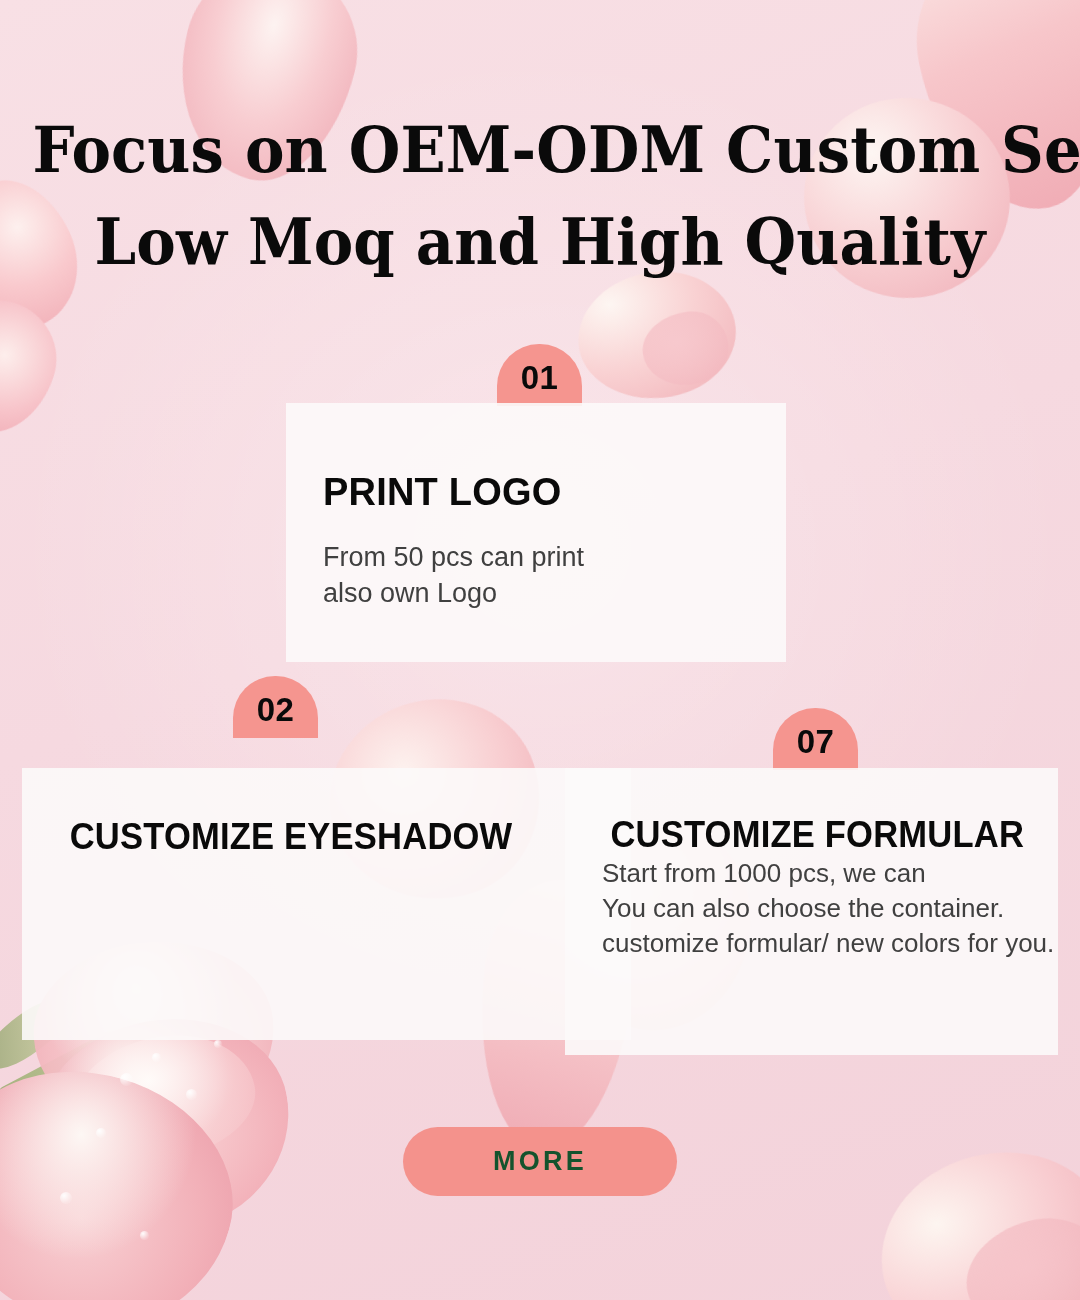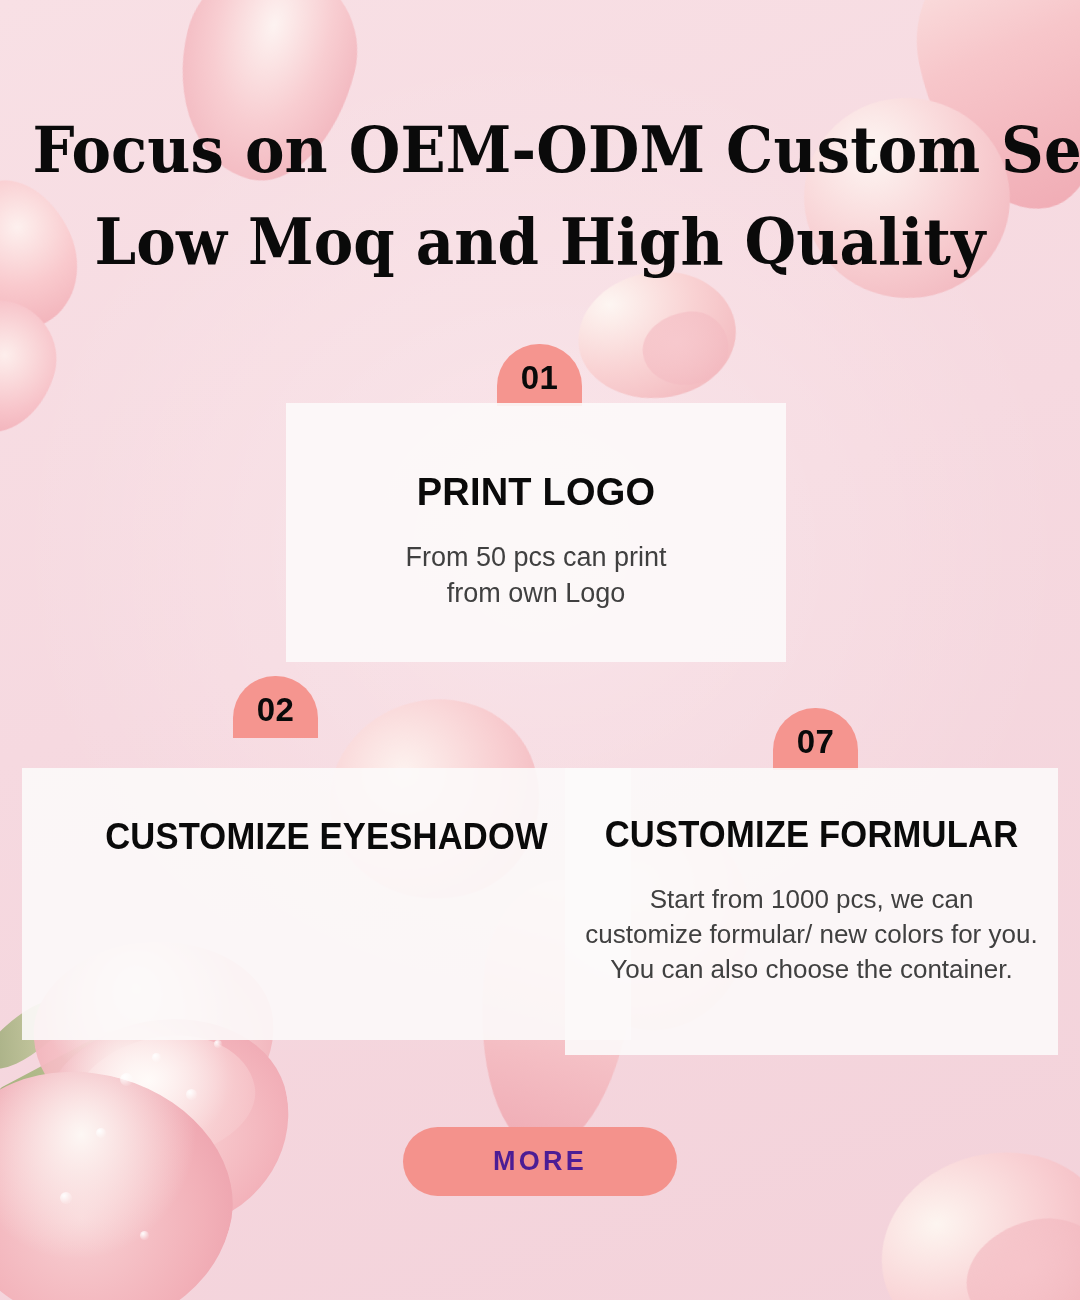--- a/index.html
+++ b/index.html
@@ -200,22 +200,22 @@
     padding-top:6px;
     letter-spacing:.5px;
   }
   .badge-1 { left:497px; top:344px; }
   .badge-2 { left:233px; top:676px; }
   .badge-3 { left:773px; top:708px; }
 
   .card {
     position:absolute;
     background:rgba(252,249,250,.9);
-    text-align:center;
-    padding:0 12px;
+    text-align:left;
+    padding:0 37px;
   }
   .card-1 { left:286px; top:403px; width:500px; height:259px; }
   .card-2 { left:22px;  top:768px; width:609px; height:272px; }
   .card-3 { left:565px; top:768px; width:493px; height:287px; }
 
   .card-title {
     color:#0a0a0a;
     font-weight:700;
     letter-spacing:.2px;
     white-space:nowrap;
@@ -225,31 +225,31 @@
   .card-3 .card-title { font-size:36px; margin-top:46px; transform:scaleX(.96); }
 
   .card-desc {
     color:#404040;
     font-weight:400;
     font-size:27px;
     line-height:36px;
   }
   .card-1 .card-desc { margin-top:25px; }
   .card-2 .card-desc { margin-top:28px; }
-  .card-3 .card-desc { margin-top:26px; font-size:26px; line-height:35px; }
+  .card-3 .card-desc { font-size:26px; line-height:35px; }
   .card-desc span { display:block; white-space:nowrap; }
 
   .more-button {
     position:absolute;
     left:403px; top:1127px;
     width:274px; height:69px;
     background:#f4928c;
     border:none;
     border-radius:40px;
-    color:#4c1d95;
+    color:#14532d;
     font-family:"Liberation Sans", sans-serif;
     font-size:27px;
     font-weight:600;
     letter-spacing:3.2px;
     cursor:pointer;
   }
 </style>
 </head>
 <body>
 
@@ -292,35 +292,35 @@
     <h1 class="headline">
       <span class="line">Focus on OEM-ODM Custom Services</span>
       <span class="line">Low Moq and High Quality</span>
     </h1>
 
     <div class="badge badge-1">01</div>
     <div class="card card-1">
       <div class="card-title">PRINT LOGO</div>
       <div class="card-desc">
         <span>From 50 pcs can print</span>
-        <span>from own Logo</span>
+        <span>also own Logo</span>
       </div>
     </div>
 
     <div class="badge badge-2">02</div>
     <div class="card card-2">
       <div class="card-title">CUSTOMIZE EYESHADOW</div>
     </div>
 
     <div class="badge badge-3">07</div>
     <div class="card card-3">
       <div class="card-title">CUSTOMIZE FORMULAR</div>
       <div class="card-desc">
         <span>Start from 1000 pcs, we can</span>
+        <span>You can also choose the container.</span>
         <span>customize formular/ new colors for you.</span>
-        <span>You can also choose the container.</span>
       </div>
     </div>
 
     <button class="more-button">MORE</button>
 
   </div>
 </div>
 
 </body></html>

